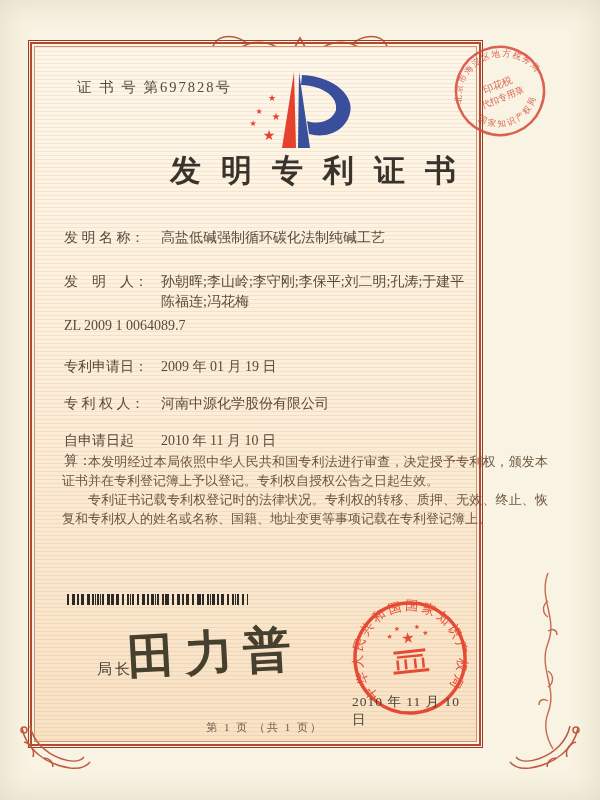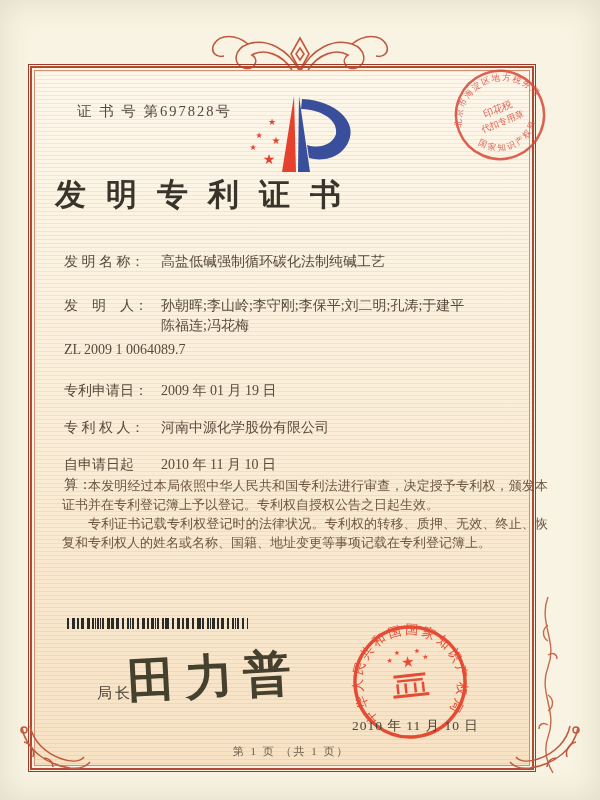--- a/index.html
+++ b/index.html
@@ -1,28 +1,28 @@
 <!DOCTYPE html>
 <html><head>
 <meta charset="utf-8">
 <style>
   html,body{margin:0;padding:0;background:#e8e4d4;}
   .page{position:relative;width:600px;height:800px;background:#f8f3e2;
         font-family:"Liberation Serif","DejaVu Serif",serif;overflow:hidden;
         box-shadow:inset 0 0 30px rgba(120,100,70,.18);}
-  .frame{position:absolute;left:28px;top:64px;width:508px;height:708px;
+  .frame{position:absolute;left:28px;top:40px;width:455px;height:708px;
          border:1px solid #9f3a26;padding:1px;box-sizing:border-box;}
   .frame-mid{width:100%;height:100%;border:2px solid #b04a31;padding:2px;box-sizing:border-box;}
   .frame-in{position:relative;width:100%;height:100%;border:1px solid #d09071;box-sizing:border-box;
     background:
       repeating-linear-gradient(180deg, rgba(214,130,88,0.15) 0 1px, rgba(255,255,255,0) 1px 4px),
       linear-gradient(180deg,#fdf7ea 0%,#fcf0dc 40%,#f7e2c4 100%);}
   .certno{position:absolute;left:42px;top:31px;font-size:14.5px;letter-spacing:2px;color:#55493c;}
   .logo{position:absolute;left:207px;top:21px;width:120px;height:85px;}
-  .title{position:absolute;top:103px;left:0;width:100%;text-align:left;font-size:31px;
+  .title{position:absolute;top:103px;left:0;width:100%;text-align:right;font-size:31px;
          font-weight:600;letter-spacing:20px;text-indent:20px;color:#38332b;}
   .field{position:absolute;left:29px;width:502px;display:flex;font-size:14px;color:#574a3a;
          line-height:1.45;}
   .f-label{flex:none;width:97px;}
   .f-value{flex:1;}
   .paras{position:absolute;left:27px;top:405px;width:486px;}
   .paras p{margin:0;text-indent:2em;font-size:13px;line-height:19px;color:#6d5540;text-align:justify;}
   .barcode{position:absolute;left:32px;top:547px;width:181px;height:11px;
     background:
       repeating-linear-gradient(90deg,#2b2a26 0 2px,transparent 2px 5px),

